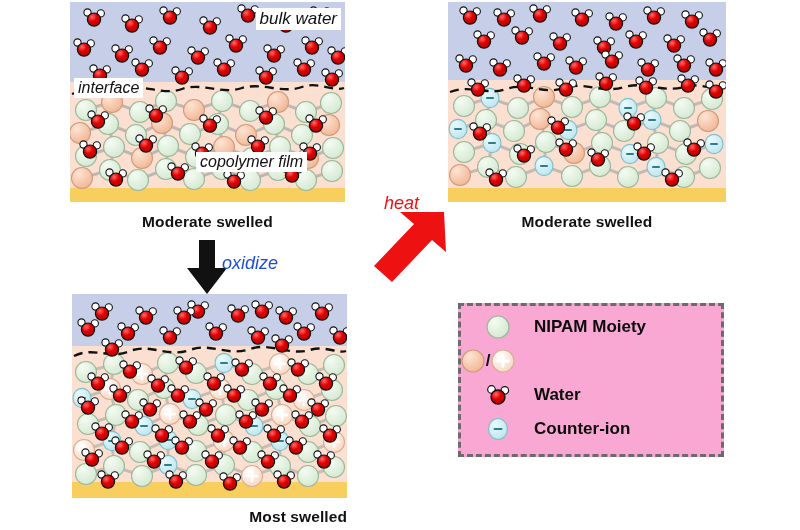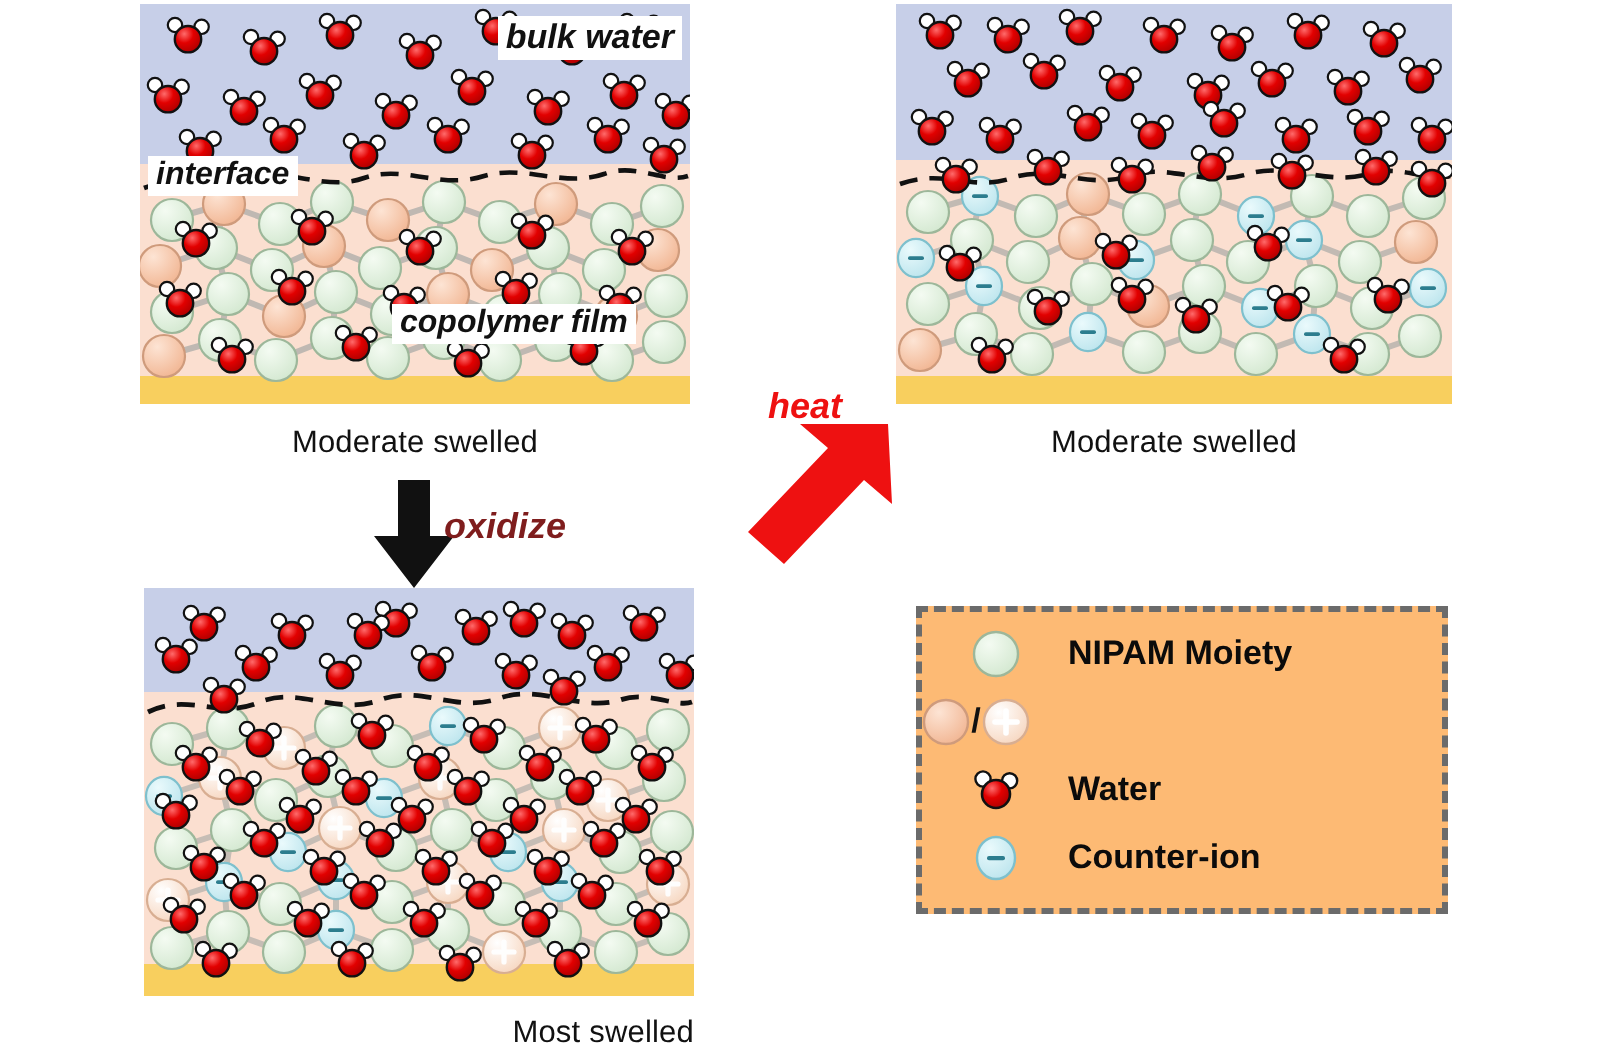--- a/index.html
+++ b/index.html
@@ -4,30 +4,30 @@
 <style>
   html,body{margin:0;padding:0;background:#ffffff;}
   body{width:800px;height:530px;position:relative;overflow:hidden;
        font-family:"Liberation Sans",sans-serif;}
 
   .panel{position:absolute;overflow:hidden;background:#ffffff;}
   .water-zone{position:absolute;left:0;right:0;top:0;background:#c7cfe8;}
   .film-zone{position:absolute;left:0;right:0;background:#fbdfd0;}
   .substrate{position:absolute;left:0;right:0;bottom:0;background:#f8cf5e;}
 
-  .caption{position:absolute;text-align:center;font-weight:normal;
+  .caption{position:absolute;text-align:center;font-weight:bold;
            font-size:15.5px;color:#111;letter-spacing:.1px;}
 
-  .tag{position:absolute;background:#ffffff;font-style:italic;font-weight:bold;
+  .tag{position:absolute;background:#ffffff;font-style:italic;font-weight:normal;
        color:#111;padding:1px 4px;white-space:nowrap;}
 
-  .arrow-label{position:absolute;font-style:italic;font-weight:bold;
+  .arrow-label{position:absolute;font-style:italic;font-weight:normal;
                white-space:nowrap;}
 
-  .legend-box{position:absolute;border:3px dashed #6b6b6b;background:#fdba74;}
+  .legend-box{position:absolute;border:3px dashed #6b6b6b;background:#f9a8d4;}
   .legend-row{position:absolute;display:flex;align-items:center;}
   .legend-text{font-weight:bold;font-size:17px;color:#0b0b0b;
                margin-left:9px;white-space:nowrap;}
   .legend-swatch{width:54px;display:flex;align-items:center;
                  justify-content:center;position:relative;height:26px;}
   .slash{font-weight:bold;font-size:17px;color:#111;margin:0 1px;}
   svg{display:block;overflow:visible;}
 </style>
 </head>
 <body>
@@ -438,21 +438,21 @@
       <use href="#wm" x="212" y="186"></use>
     </g>
   </svg>
 </div>
 
 <div class="caption" style="left:72px;top:508px;width:275px;text-align:right;">Most swelled</div>
 
 <svg width="70" height="70" style="position:absolute;left:185px;top:238px;">
   <path d="M14,2 L30,2 L30,30 L42,30 L22,56 L2,30 L14,30 Z" fill="#111111"></path>
 </svg>
-<span class="arrow-label" style="left:222px;top:253px;font-size:18px;color:#7f1d1d;">oxidize</span>
+<span class="arrow-label" style="left:222px;top:253px;font-size:18px;color:#1d4ed8;">oxidize</span>
 
 <svg width="90" height="80" style="position:absolute;left:372px;top:208px;">
   <path d="M72,4 L74,44 L60,32 L20,74 L2,58 L42,16 L28,4 Z" fill="#ee1111"></path>
 </svg>
 <span class="arrow-label" style="left:384px;top:193px;font-size:18px;color:#ee1111;">heat</span>
 
 <div class="legend-box" style="left:458px;top:303px;width:260px;height:148px;">
 
   <div class="legend-row" style="left:10px;top:8px;">
     <span class="legend-swatch">

